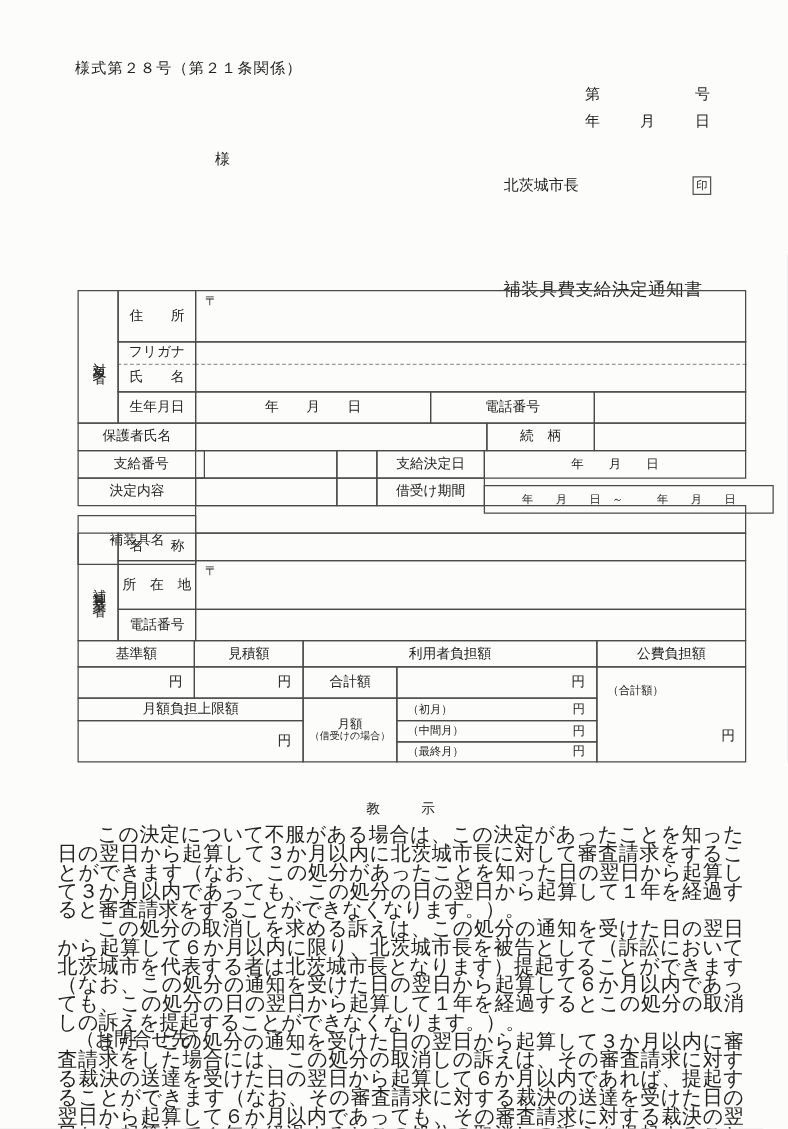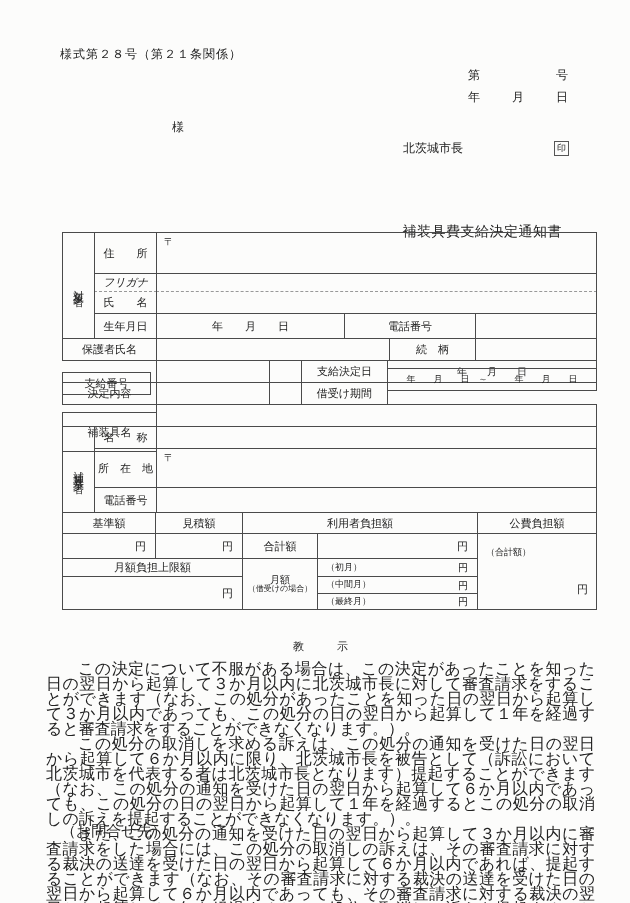--- a/index.html
+++ b/index.html
@@ -18,21 +18,21 @@
         border:1px solid #555;font-size:9px;box-sizing:border-box;}
   .doc-title{left:0;top:175px;width:562px;text-align:right;font-size:14px;letter-spacing:0.5px;margin-top:48px;}
   .intro{left:58px;top:216px;font-size:11px;}
   
   .tbl{left:62px;top:232px;width:535px;height:378px;}
   .c{position:absolute;box-sizing:border-box;border:1px solid #4a4a4a;font-size:11px;
      display:flex;align-items:center;justify-content:center;line-height:1.1;}
   .yen{justify-content:flex-end;padding-right:9px;}
   .tl{align-items:flex-start;justify-content:flex-start;padding:3px 7px;font-size:10px;}
   .vert{writing-mode:vertical-rl;text-orientation:upright;letter-spacing:3px;}
-  .dashed{border-bottom:1px dashed #999;font-style:italic;}
+  .dashed{border-bottom:1px dashed #999;}
   .no-top{border-top:none;}
   .f8{font-size:8px;}.f9{font-size:9px;}.f10{font-size:10px;}
   .split{justify-content:space-between;padding:0 9px 0 8px;}
   .col{flex-direction:column;}
   .kouhi{flex-direction:column;justify-content:space-between;align-items:stretch;padding:14px 8px;}
   .kouhi .note{text-align:left;font-size:9px;}
   .kouhi .amt{text-align:right;font-size:11px;}
   
   .notice-head{left:46px;top:639px;width:549px;text-align:center;font-size:11px;}
   .notice{left:46px;top:661px;width:549px;font-size:16px;line-height:15px;text-align:justify;}
@@ -75,31 +75,31 @@
     <div class="c" style="left:32px;top:81px;width:63px;height:26px">生年月日</div>
     <div class="c" style="left:94px;top:81px;width:189px;height:26px">年　　月　　日</div>
     <div class="c" style="left:282px;top:81px;width:132px;height:26px">電話番号</div>
     <div class="c" style="left:413px;top:81px;width:122px;height:26px"></div>
 
     <div class="c" style="left:0;top:106px;width:95px;height:23px">保護者氏名</div>
     <div class="c" style="left:94px;top:106px;width:234px;height:23px"></div>
     <div class="c" style="left:327px;top:106px;width:87px;height:23px">続　柄</div>
     <div class="c" style="left:413px;top:106px;width:122px;height:23px"></div>
 
-    <div class="c" style="left:0;top:140px;width:89px;height:23px">支給番号</div>
+    <div class="c" style="left:0;top:128px;width:102px;height:23px">支給番号</div>
     <div class="c" style="left:94px;top:128px;width:114px;height:23px"></div>
     <div class="c" style="left:207px;top:128px;width:33px;height:23px"></div>
     <div class="c" style="left:239px;top:128px;width:87px;height:23px">支給決定日</div>
     <div class="c f10" style="left:325px;top:128px;width:210px;height:23px">年　　月　　日</div>
 
     <div class="c" style="left:0;top:150px;width:95px;height:23px">決定内容</div>
     <div class="c" style="left:94px;top:150px;width:114px;height:23px"></div>
     <div class="c" style="left:207px;top:150px;width:33px;height:23px"></div>
     <div class="c" style="left:239px;top:150px;width:87px;height:23px">借受け期間</div>
-    <div class="c f9" style="left:325px;top:136px;width:210px;height:23px">年　　月　　日　～　　　年　　月　　日</div>
+    <div class="c f9" style="left:325px;top:156px;width:232px;height:23px">年　　月　　日　～　　　年　　月　　日</div>
 
     <div class="c" style="left:0;top:180px;width:95px;height:40px">補装具名</div>
     <div class="c" style="left:94px;top:172px;width:441px;height:23px"></div>
 
     <div class="c vert" style="left:0;top:194px;width:33px;height:87px">補装具業者</div>
     <div class="c" style="left:32px;top:194px;width:63px;height:23px">名　　称</div>
     <div class="c" style="left:94px;top:194px;width:441px;height:23px"></div>
     <div class="c" style="left:32px;top:216px;width:63px;height:40px">所　在　地</div>
     <div class="c tl" style="left:94px;top:216px;width:441px;height:40px">〒</div>
     <div class="c" style="left:32px;top:255px;width:63px;height:26px">電話番号</div>

